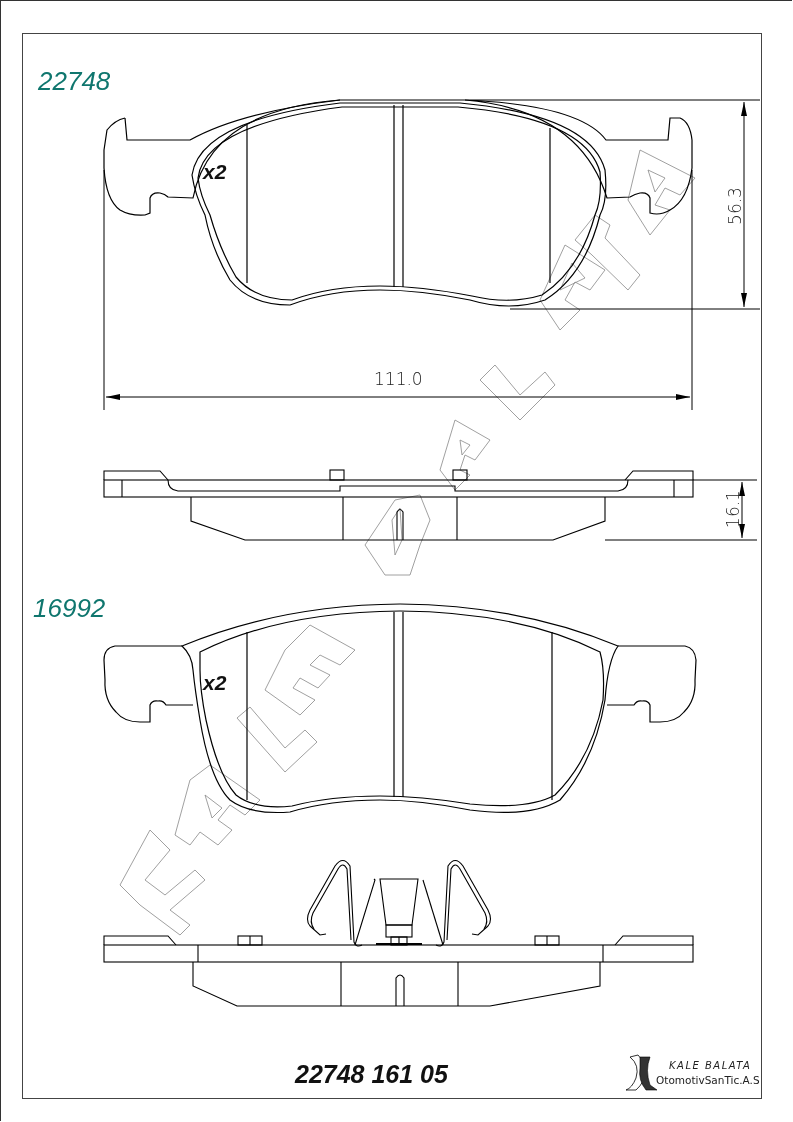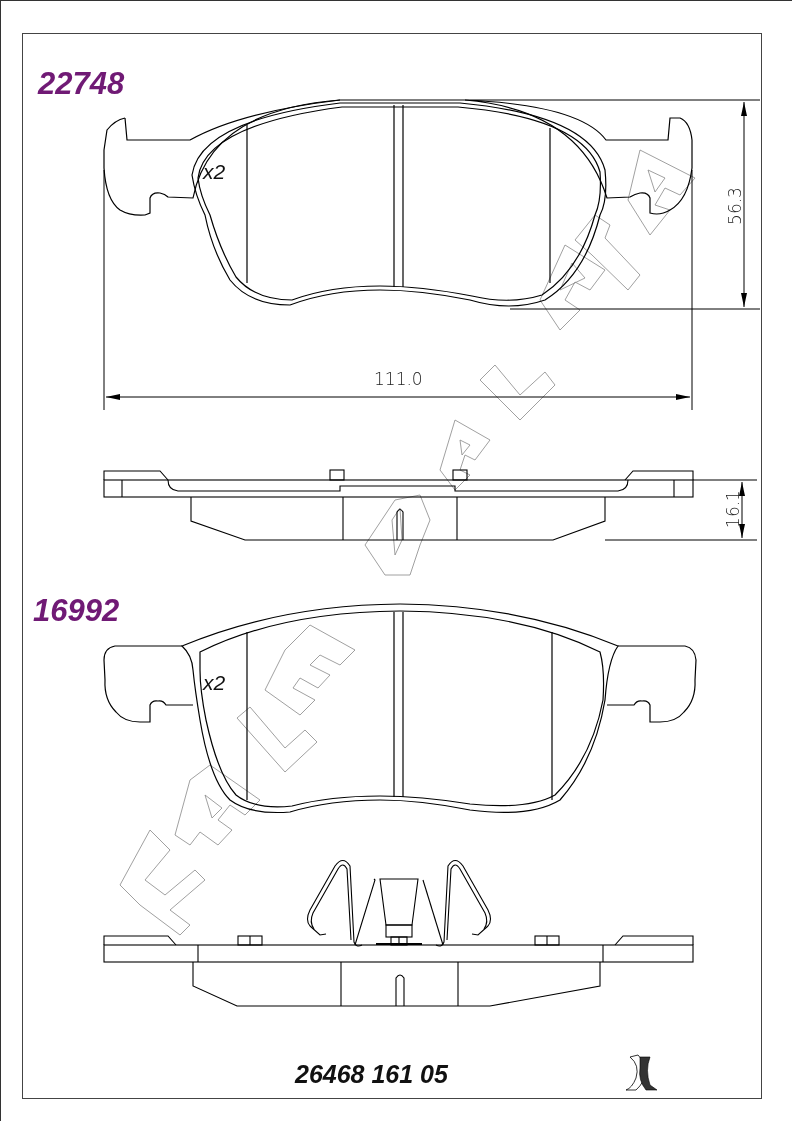--- a/index.html
+++ b/index.html
@@ -1,21 +1,21 @@
 <!DOCTYPE html>
 <html><head>
 <meta charset="utf-8">
 <style>
   html, body { margin: 0; padding: 0; background: #ffffff; }
   body { width: 793px; height: 1122px; position: relative; overflow: hidden; font-family: "Liberation Sans", sans-serif; }
   .sheet { position: absolute; left: 0; top: 0; width: 793px; height: 1122px; }
   .outer-border { position: absolute; left: 0; top: 0; width: 791px; height: 1120px; border-top: 1px solid #333; border-left: 1px solid #333; }
   .inner-frame { position: absolute; left: 22px; top: 33px; width: 740px; height: 1066px; border: 1px solid #444; box-sizing: border-box; }
-  .part-label { position: absolute; font-family: "Liberation Sans", sans-serif; font-weight: bold; font-style: italic; font-size: 31px; color: #701a75; letter-spacing: 0px; }
-  .qty-label { position: absolute; font-family: "Liberation Sans", sans-serif; font-weight: normal; font-style: italic; font-size: 21px; color: #111; }
+  .part-label { position: absolute; font-family: "Liberation Sans", sans-serif; font-weight: normal; font-style: italic; font-size: 26px; color: #0f766e; letter-spacing: 0px; }
+  .qty-label { position: absolute; font-family: "Liberation Sans", sans-serif; font-weight: bold; font-style: italic; font-size: 21px; color: #111; }
   .dim-text { position: absolute; font-family: "DejaVu Sans", sans-serif; font-size: 17px; color: #222; font-weight: 300; }
   .dim-vert { transform: rotate(-90deg); transform-origin: center; }
   .code-label { position: absolute; left: 295px; top: 1060px; font-family: "Liberation Sans", sans-serif; font-weight: bold; font-style: italic; font-size: 25px; color: #111; }
   .brand { position: absolute; left: 623px; top: 1055px; width: 140px; height: 40px; }
   .brand-top { position: absolute; left: 46px; top: 5px; font-family: "DejaVu Sans", sans-serif; font-style: italic; font-size: 10px; letter-spacing: 1.5px; color: #222; }
   .brand-bottom { position: absolute; left: 33px; top: 19px; font-family: "DejaVu Sans", sans-serif; font-size: 10.5px; color: #222; }
   svg { position: absolute; left: 0; top: 0; }
 </style>
 </head>
 <body>
@@ -171,15 +171,19 @@
   <div class="part-label" style="left:38px; top:66px;">22748</div>
   <div class="qty-label" style="left:203px; top:160px;">x2</div>
 
   <div class="part-label" style="left:33px; top:593px;">16992</div>
   <div class="qty-label" style="left:203px; top:671px;">x2</div>
 
   <div class="dim-text" style="left:374px; top:369px;">111.0</div>
   <div class="dim-text dim-vert" style="left:715px; top:196px; width:40px; text-align:center;">56.3</div>
   <div class="dim-text dim-vert" style="left:713px; top:499px; width:40px; text-align:center;">16.1</div>
 
-  <div class="code-label">26468 161 05</div>
+  <div class="code-label">22748 161 05</div>
 
+  <div class="brand">
+    <div class="brand-top">KALE BALATA</div>
+    <div class="brand-bottom">OtomotivSanTic.A.S</div>
+  </div>
 </div>
 
 </body></html>

